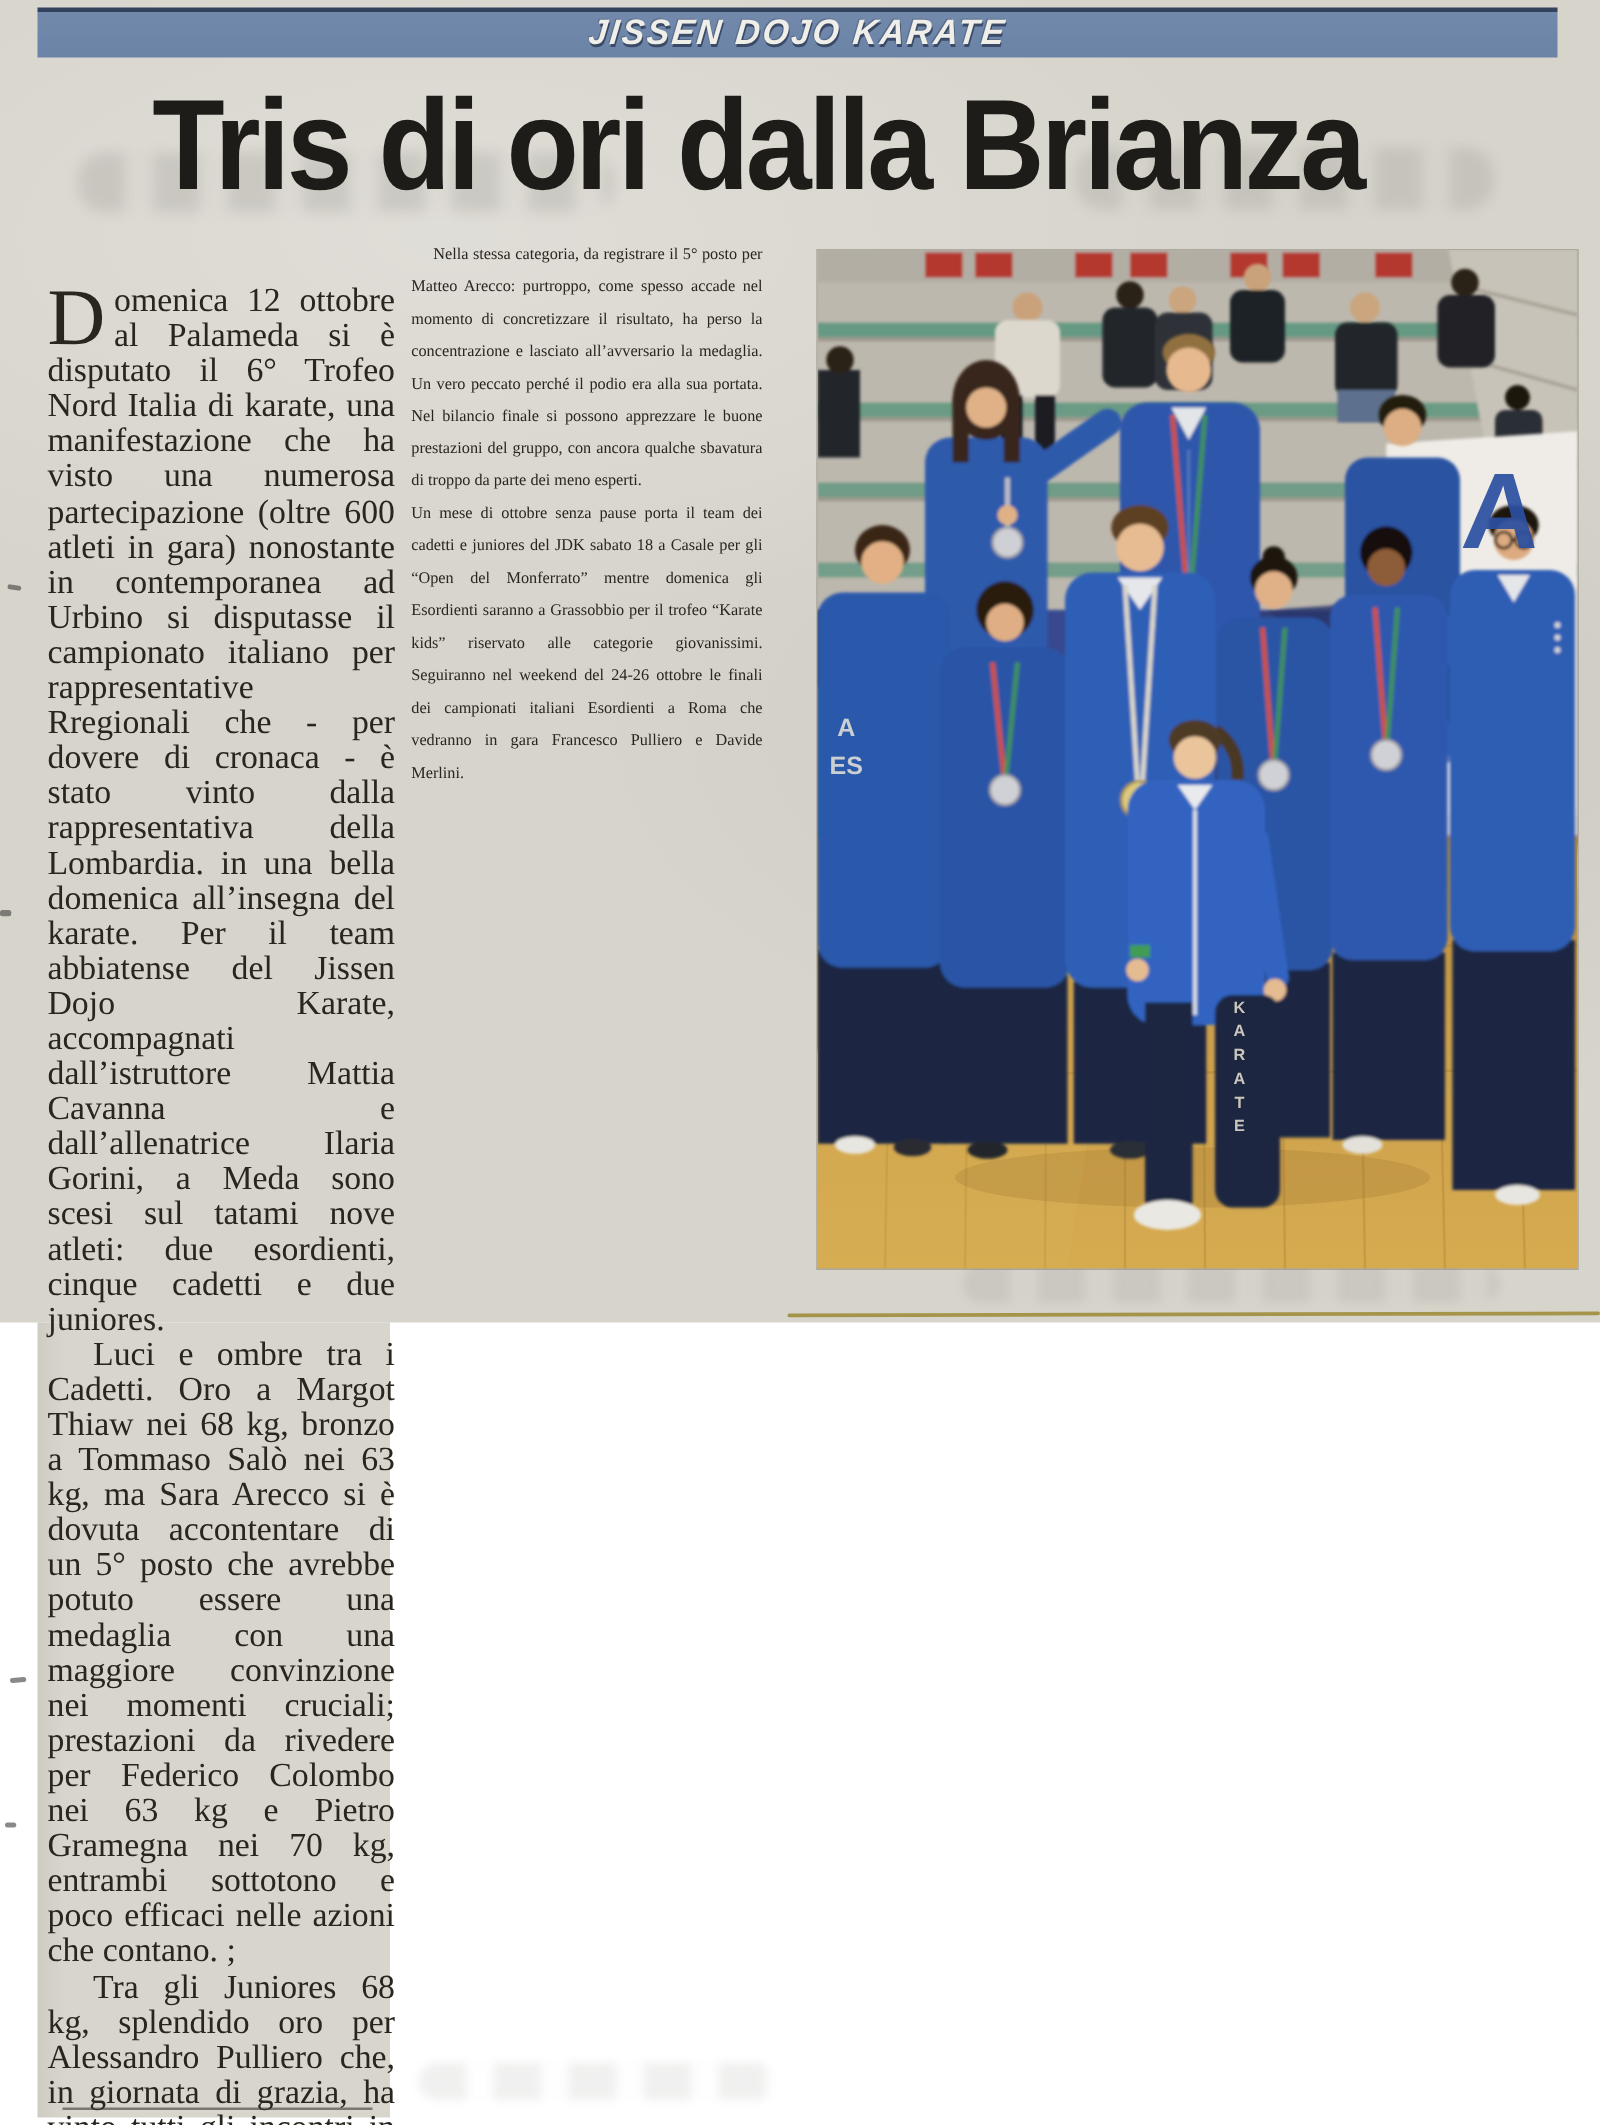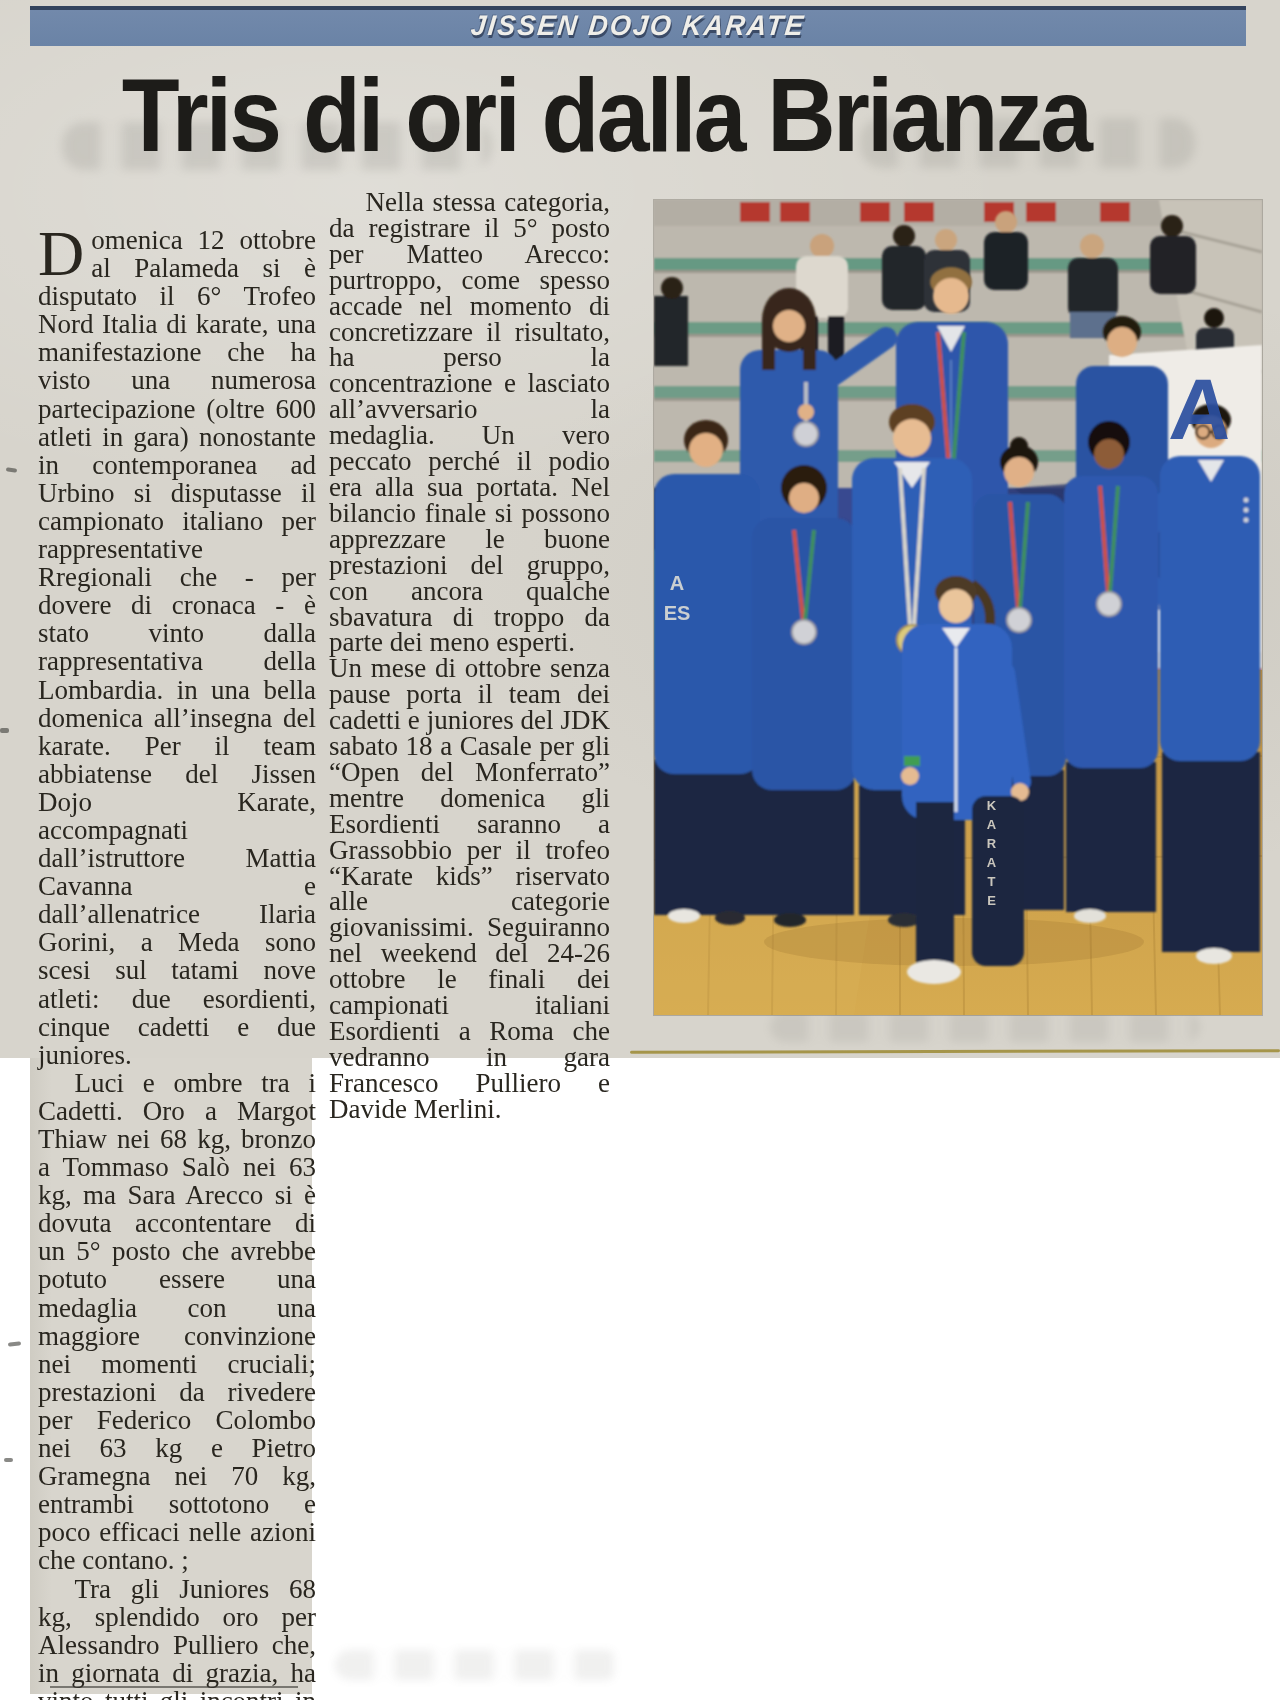--- a/index.html
+++ b/index.html
@@ -55,21 +55,21 @@
     font-weight:700;font-size:103px;letter-spacing:-3px;
     color:#1d1c19;transform:scaleX(.92);transform-origin:50% 50%;
     white-space:nowrap;
   }
 
   
   .col{color:#29261f;text-align:justify;hyphens:auto;}
   .col p{margin:0;}
   .col p.indent{text-indent:1.35em;}
   .col-left{left:38px;top:192px;width:278px;font-size:27px;line-height:28.1px;margin-top:34px;}
-  .col-mid{left:329px;top:190px;width:281px;font-size:27px;line-height:25.9px;}
+  .col-mid{left:329px;top:190px;width:281px;font-size:13px;line-height:25.9px;}
   .col-left p.dropcap::first-letter{
     float:left;font-size:64px;line-height:50px;padding:3px 7px 0 0;color:#29261f;
   }
 
   
   .photo{
     left:654px;top:200px;width:608px;height:815px;
     outline:1px solid rgba(92,86,74,.35);
     background:#b9b4aa;overflow:hidden;
   }

